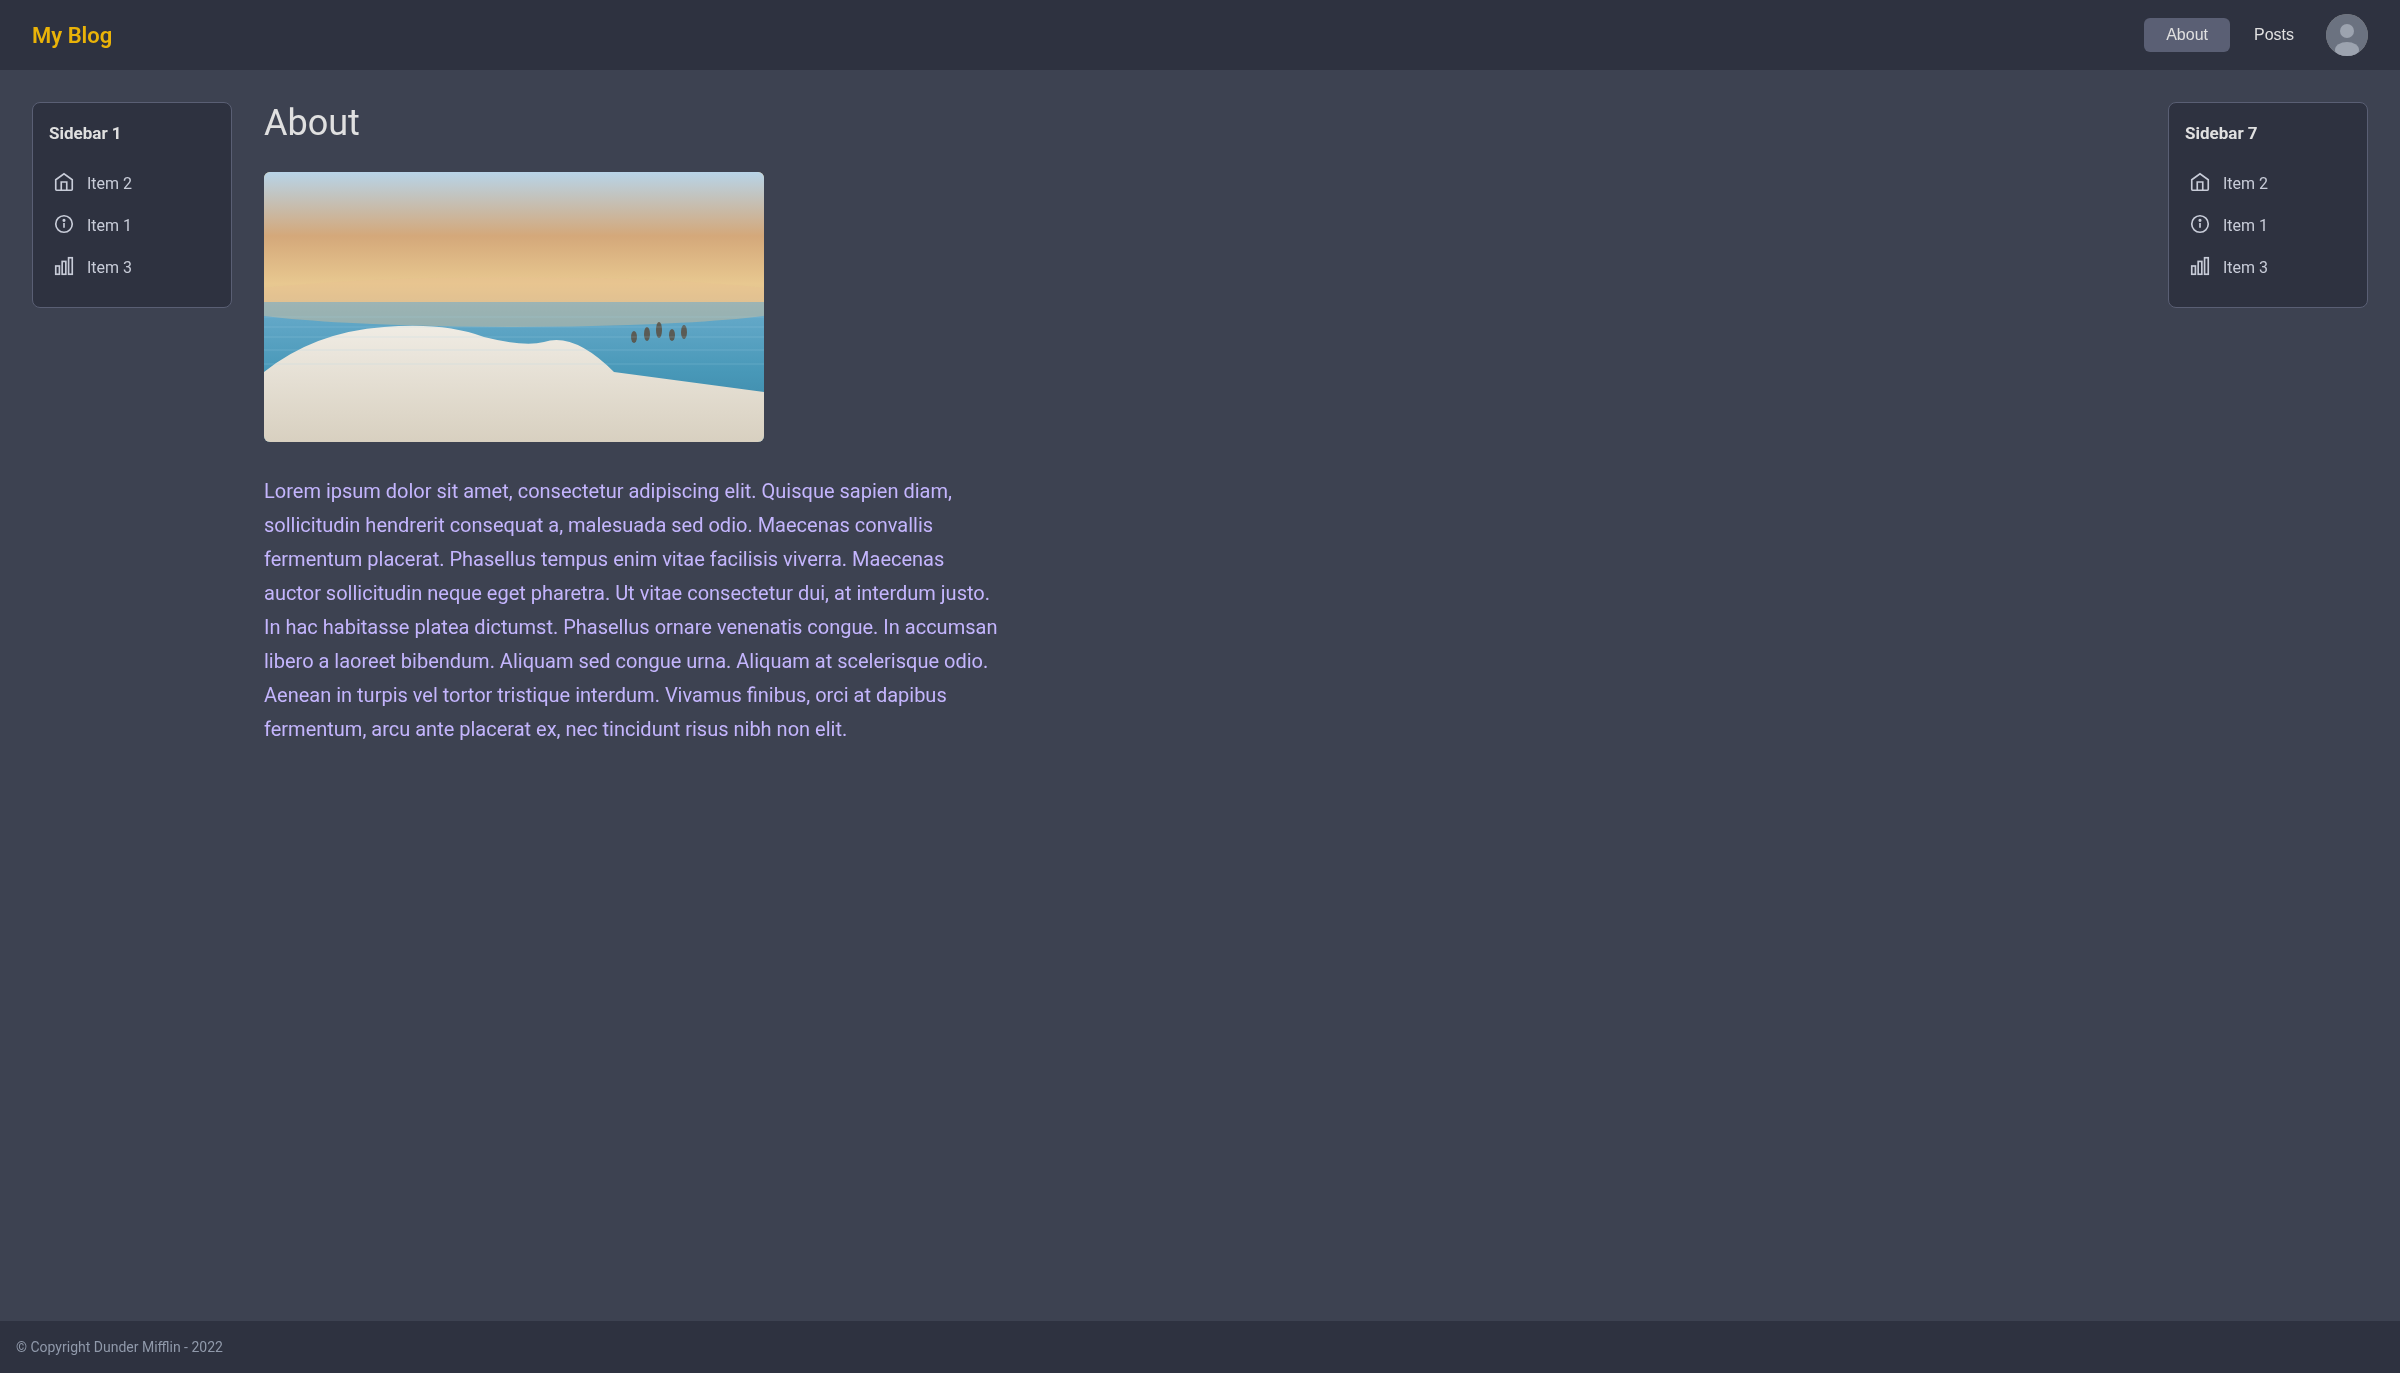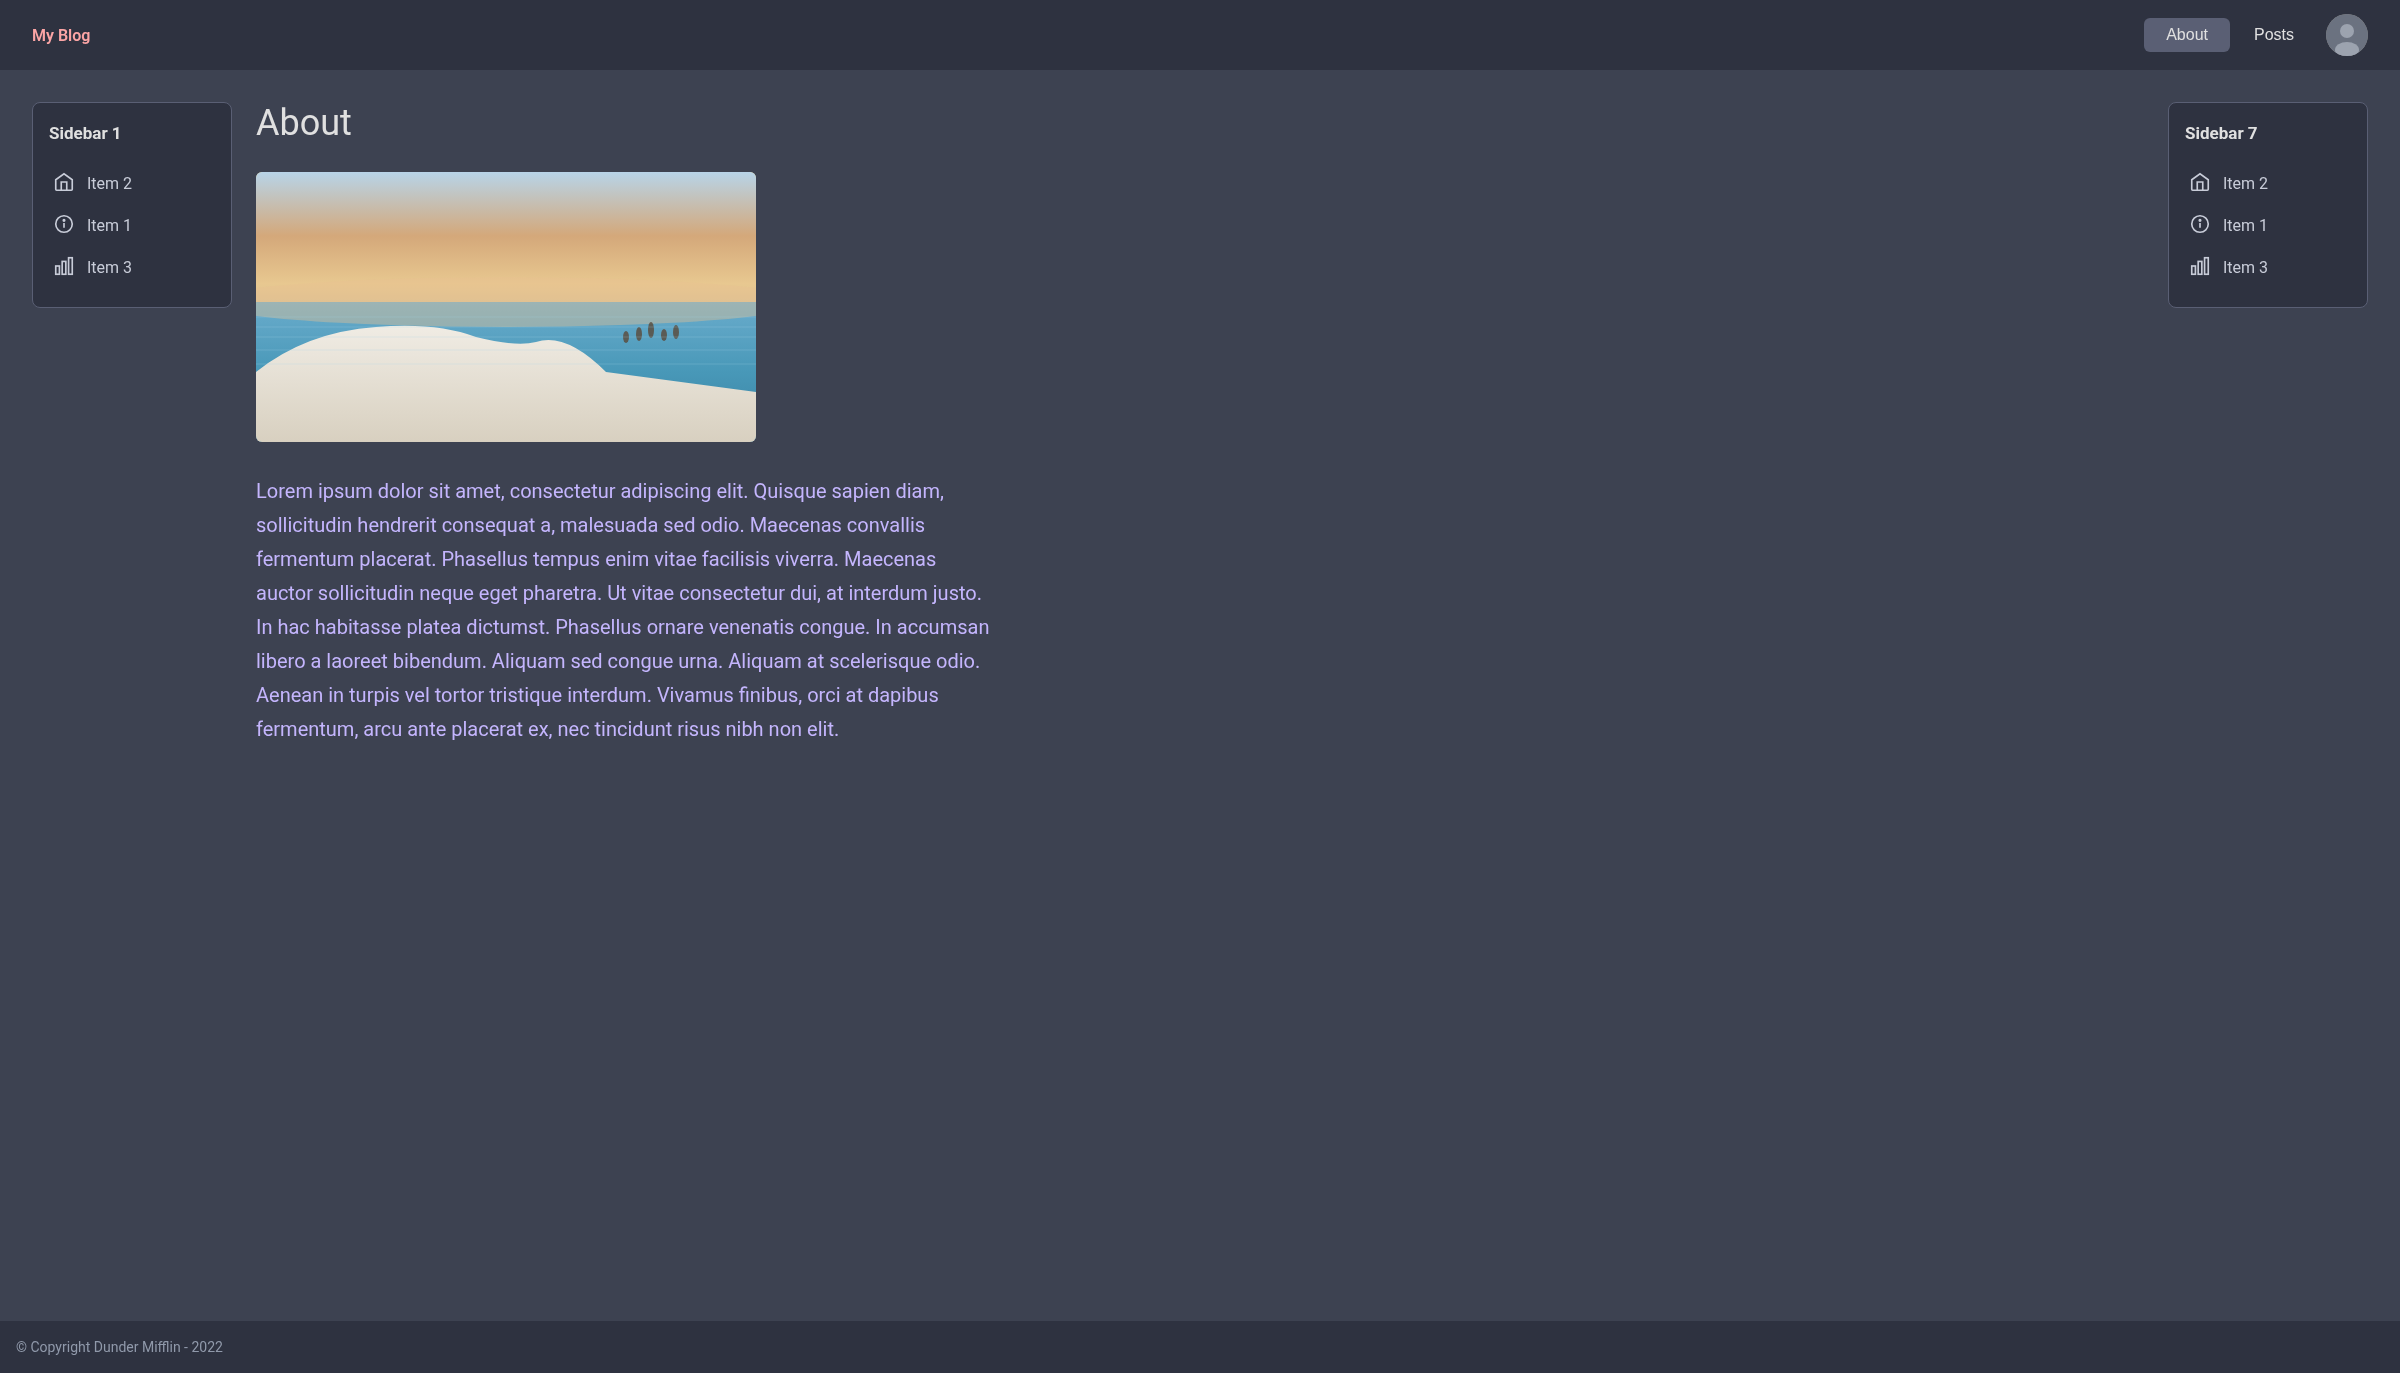--- a/index.html
+++ b/index.html
@@ -22,23 +22,23 @@
       background-color: #2e3240;
       display: flex;
       align-items: center;
       justify-content: space-between;
       padding: 0 32px;
       height: 70px;
       flex-shrink: 0;
     }
 
     .brand {
-      font-size: 16px;
+      font-size: 22px;
       font-weight: 600;
-      color: #fca5a5;
+      color: #eab308;
       text-align: center;
     }
 
     nav {
       display: flex;
       align-items: center;
       gap: 8px;
     }
 
     .nav-btn {
@@ -79,21 +79,21 @@
     .avatar svg {
       width: 42px;
       height: 42px;
     }
 
     
     .page-body {
       display: flex;
       flex: 1;
       padding: 32px;
-      gap: 24px;
+      gap: 32px;
     }
 
     
     .sidebar {
       width: 200px;
       flex-shrink: 0;
     }
 
     .sidebar-box {
       background-color: #2e3240;

